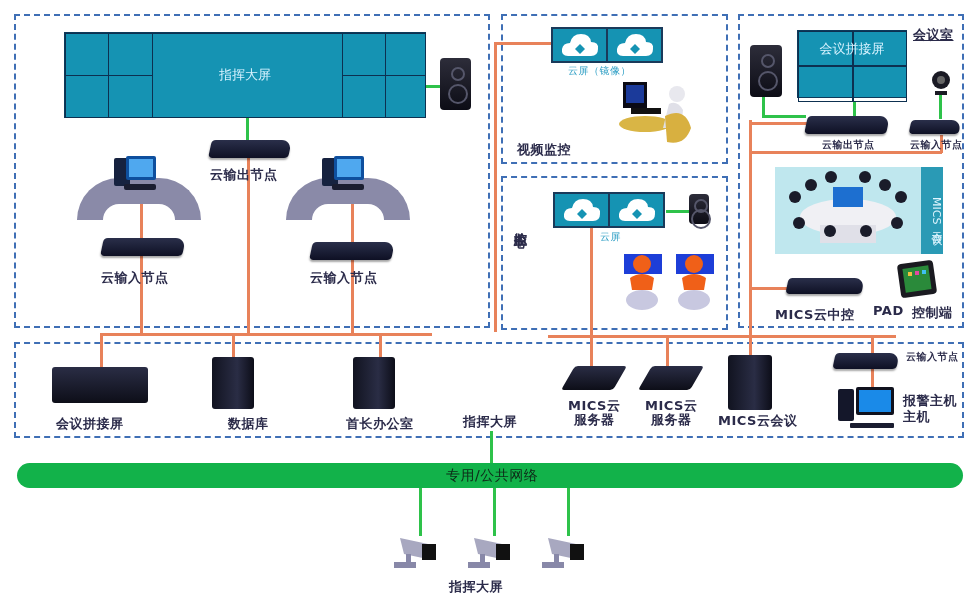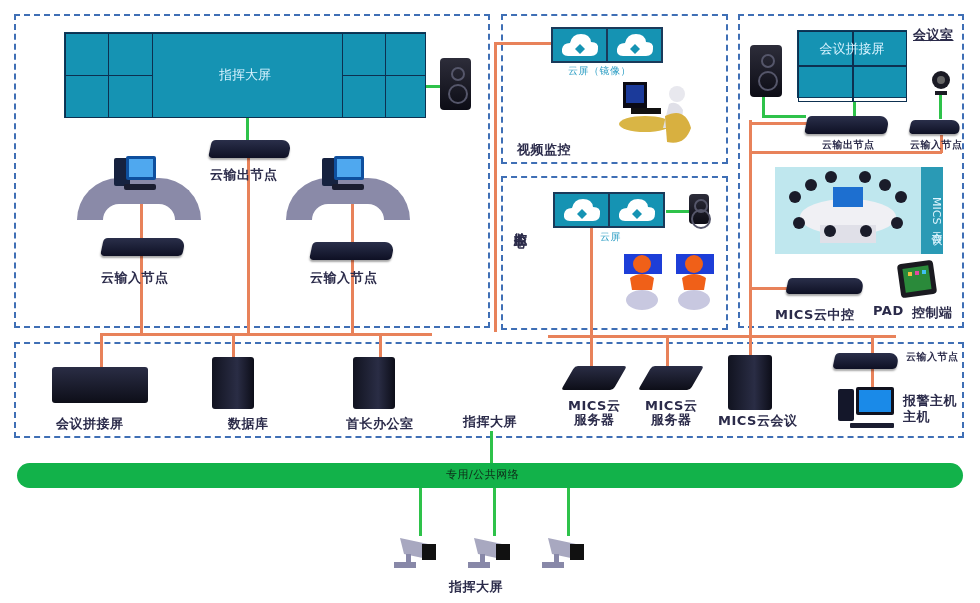--- a/index.html
+++ b/index.html
@@ -258,21 +258,21 @@
       <rect x="2" y="4" width="16" height="32" rx="2" fill="#14172a"></rect>
       <rect x="20" y="2" width="38" height="28" rx="2" fill="#10121e"></rect>
       <rect x="23" y="5" width="32" height="22" fill="#1a8ae8"></rect>
       <rect x="14" y="38" width="44" height="5" rx="1" fill="#1a1d30"></rect>
     </svg>
 </div>
 <div class="lbl" style="left:903px;top:393px;white-space:pre;line-height:16px;">报警主机
 主机</div>
 
 <div class="net-bar" style="left:17px;top:463px;width:946px;height:25px;"></div>
-<div class="lbl" style="left:446px;top:467px;color:#0e2a18;font-weight:normal;font-size:11px;">专用/公共网络</div>
+<div class="lbl" style="left:446px;top:467px;color:#0e2a18;font-weight:normal;font-size:14px;">专用/公共网络</div>
 
 <div class="cam" style="left:392px;top:532px;width:52px;height:40px;">
   <svg width="52" height="40" viewBox="0 0 52 40">
       <path d="M8 6 L36 12 L40 28 L12 22 Z" fill="#a8a8c0"></path>
       <rect x="30" y="12" width="14" height="16" fill="#111"></rect>
       <rect x="2" y="30" width="22" height="6" fill="#8888a8"></rect>
       <rect x="14" y="22" width="5" height="10" fill="#8888a8"></rect>
     </svg>
 </div>
 <div class="cam" style="left:466px;top:532px;width:52px;height:40px;">

